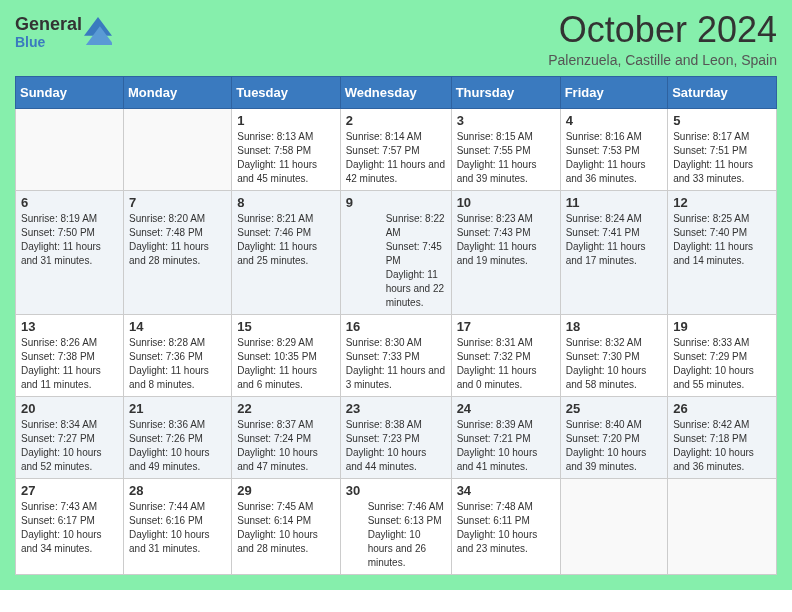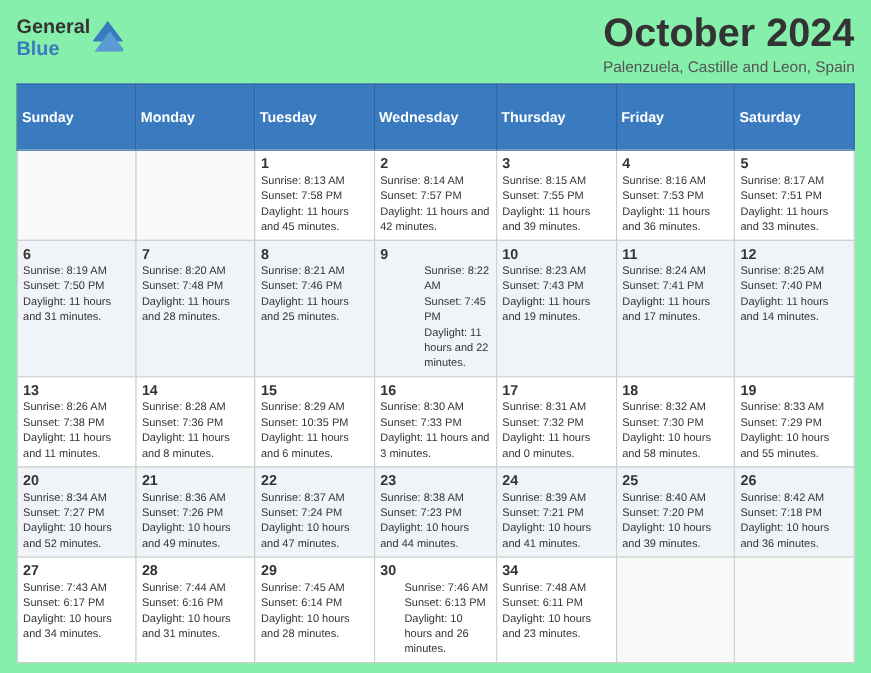--- a/index.html
+++ b/index.html
@@ -30,56 +30,55 @@
       display: flex;
       flex-direction: column;
       line-height: 1.1;
     }
     .logo-general {
       font-size: 18px;
       font-weight: bold;
       color: #333;
     }
     .logo-blue {
-      font-size: 18px;
+      font-size: 14px;
       font-weight: bold;
       color: #3a7abf;
     }
     .logo-icon {
       width: 28px;
       height: 28px;
       margin-left: 2px;
       margin-top: -4px;
     }
     .title-section {
       text-align: right;
     }
     .month-title {
       font-size: 36px;
-      font-weight: 700;
+      font-weight: 400;
       color: #333;
       line-height: 1.1;
-      text-align: center;
     }
     .location-title {
       font-size: 14px;
       color: #555;
       margin-top: 2px;
     }
     .calendar {
       width: 100%;
       border-collapse: collapse;
       border: 1px solid #ccc;
     }
     .calendar th {
       background: #3a7abf;
       color: #fff;
       font-size: 13px;
       font-weight: bold;
-      padding: 22px 4px;
+      padding: 8px 4px;
       text-align: left;
       border: 1px solid #2e62a0;
     }
     .calendar td {
       border: 1px solid #ccc;
       vertical-align: top;
       padding: 4px 5px;
       width: 113px;
       min-height: 80px;
       background: #fff;

